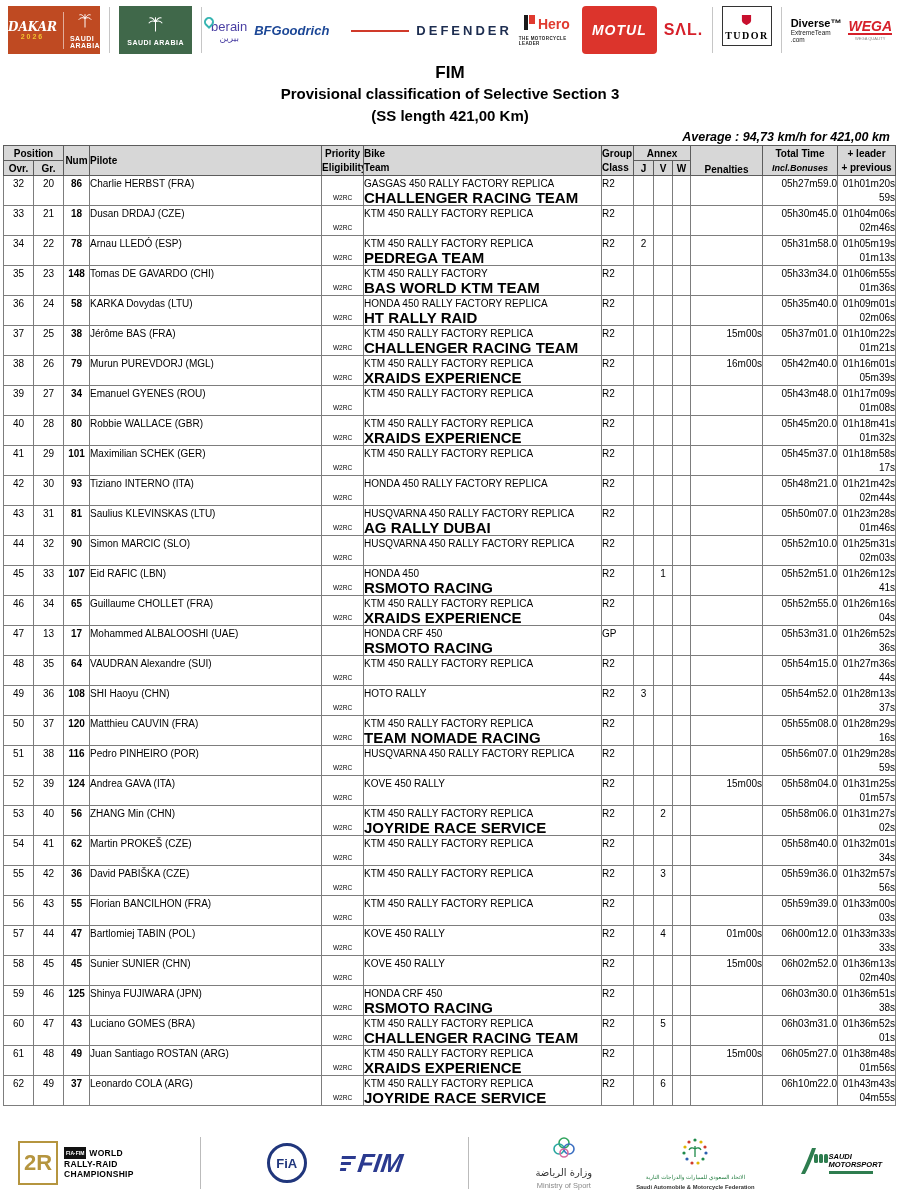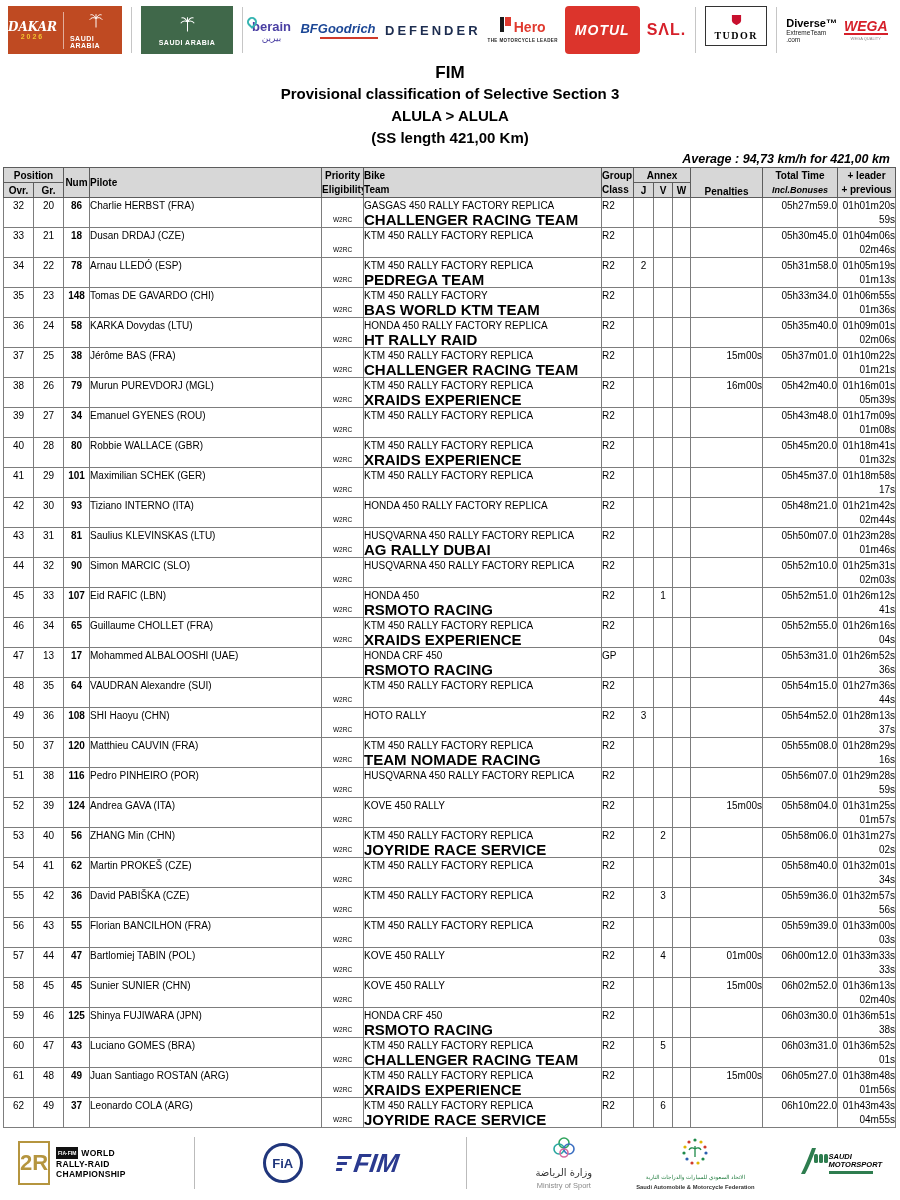--- a/index.html
+++ b/index.html
@@ -20,26 +20,26 @@
     font-weight: bold; font-size: 12px; line-height: 12px; }
   .dakar-year { color: #f2c230; font-size: 7px; font-weight: bold; letter-spacing: 2px; }
   .dakar-right { display: flex; flex-direction: column; align-items: center;
     border-left: 1px solid rgba(255,255,255,.55); padding-left: 6px; }
   .mini-country { font-size: 7px; font-weight: bold; letter-spacing: .5px; margin-top: 2px; }
 
   .saudi-box { width: 92px; background: #40684a; color: #fff; display: flex;
     flex-direction: column; align-items: center; justify-content: center; }
 
   .berain-box { display: flex; flex-direction: column; align-items: center; justify-content: center; }
-  .berain-latin { font-weight: bold; font-size: 13px; color: #4a3fa3; line-height: 12px; }
+  .berain-latin { font-weight: normal; font-size: 13px; color: #4a3fa3; line-height: 12px; }
   .berain-drop { width: 10px; height: 10px; border-radius: 50% 50% 50% 0;
     border: 2px solid #35b4b1; transform: rotate(-45deg); margin-bottom: -6px; margin-left: -40px; }
   .berain-arabic { font-family: "DejaVu Sans", sans-serif; font-size: 9px; color: #4a3fa3; }
 
-  .bfg-box { display: flex; flex-direction: column; align-items: center; }
+  .bfg-box { display: flex; flex-direction: row; align-items: center; }
   .bfg-text { font-weight: bold; font-style: italic; font-size: 13px; color: #1c4796; }
   .bfg-bar { width: 58px; height: 2px; background: #d03a2a; margin: 1px 0 0 22px; }
 
   .defender-text { font-weight: bold; font-size: 13px; letter-spacing: 3px; color: #1d2d50; }
 
   .hero-box { display: flex; flex-direction: column; align-items: center; }
   .hero-row { display: flex; align-items: center; gap: 3px; }
   .hero-text { color: #e03a2f; font-weight: bold; font-size: 14px; }
   .hero-tag { font-size: 4.5px; font-weight: bold; color: #222; letter-spacing: .4px; margin-top: 2px; }
 
@@ -90,21 +90,21 @@
   .c-bike .l2 { font-weight: bold; font-size: 15px; }
   .c-lead { font-size: 10px; }
 
   
   .footer-bar { position: absolute; left: 0; bottom: 6px; width: 900px; height: 62px;
     display: flex; align-items: center; justify-content: space-between; padding: 0 18px; }
   .fsep { width: 1px; height: 52px; background: #bbb; }
   .fgroup { display: flex; align-items: center; gap: 34px; }
 
   .w2rr-box { display: flex; align-items: center; gap: 6px; }
-  .w2rr-mark { width: 32px; height: 44px; border: 2px solid #b5953f; color: #b5953f;
+  .w2rr-mark { width: 40px; height: 44px; border: 2px solid #b5953f; color: #b5953f;
     font-weight: bold; font-size: 22px; display: flex; align-items: center; justify-content: center; }
   .w2rr-lines { display: flex; flex-direction: column; line-height: 10px; }
   .w2rr-top { display: flex; align-items: center; gap: 3px; }
   .w2rr-badge { background: #111; color: #fff; font-size: 5px; font-weight: bold; padding: 1px 2px; }
   .w2rr-word { font-size: 8.5px; font-weight: bold; letter-spacing: .3px; }
 
   .fia-circle { width: 40px; height: 40px; border-radius: 50%; border: 3px solid #20367c;
     color: #20367c; font-weight: bold; font-size: 13px; display: flex; align-items: center;
     justify-content: center; }
   .fim-wrap { display: flex; align-items: center; gap: 3px; transform: skewX(-8deg); }
@@ -212,21 +212,20 @@
   </div>
   <div class="logo wega-box">
     <span class="wega-text">WEGA</span>
     <span class="wega-tag">WEGA QUALITY</span>
   </div>
 </div>
 
 <div class="title-block">
   <div class="t-fim">FIM</div>
   <div class="t-line">Provisional classification of Selective Section 3</div>
-  <div class="t-line">ALULA &gt; ALULA</div>
   <div class="t-line">(SS length 421,00 Km)</div>
 </div>
 <div class="avg-line">Average : 94,73 km/h for 421,00 km</div>
 
 <table class="results">
   <colgroup>
     <col style="width:30px">
       <col style="width:30px">
       <col style="width:26px">
     <col style="width:232px">

